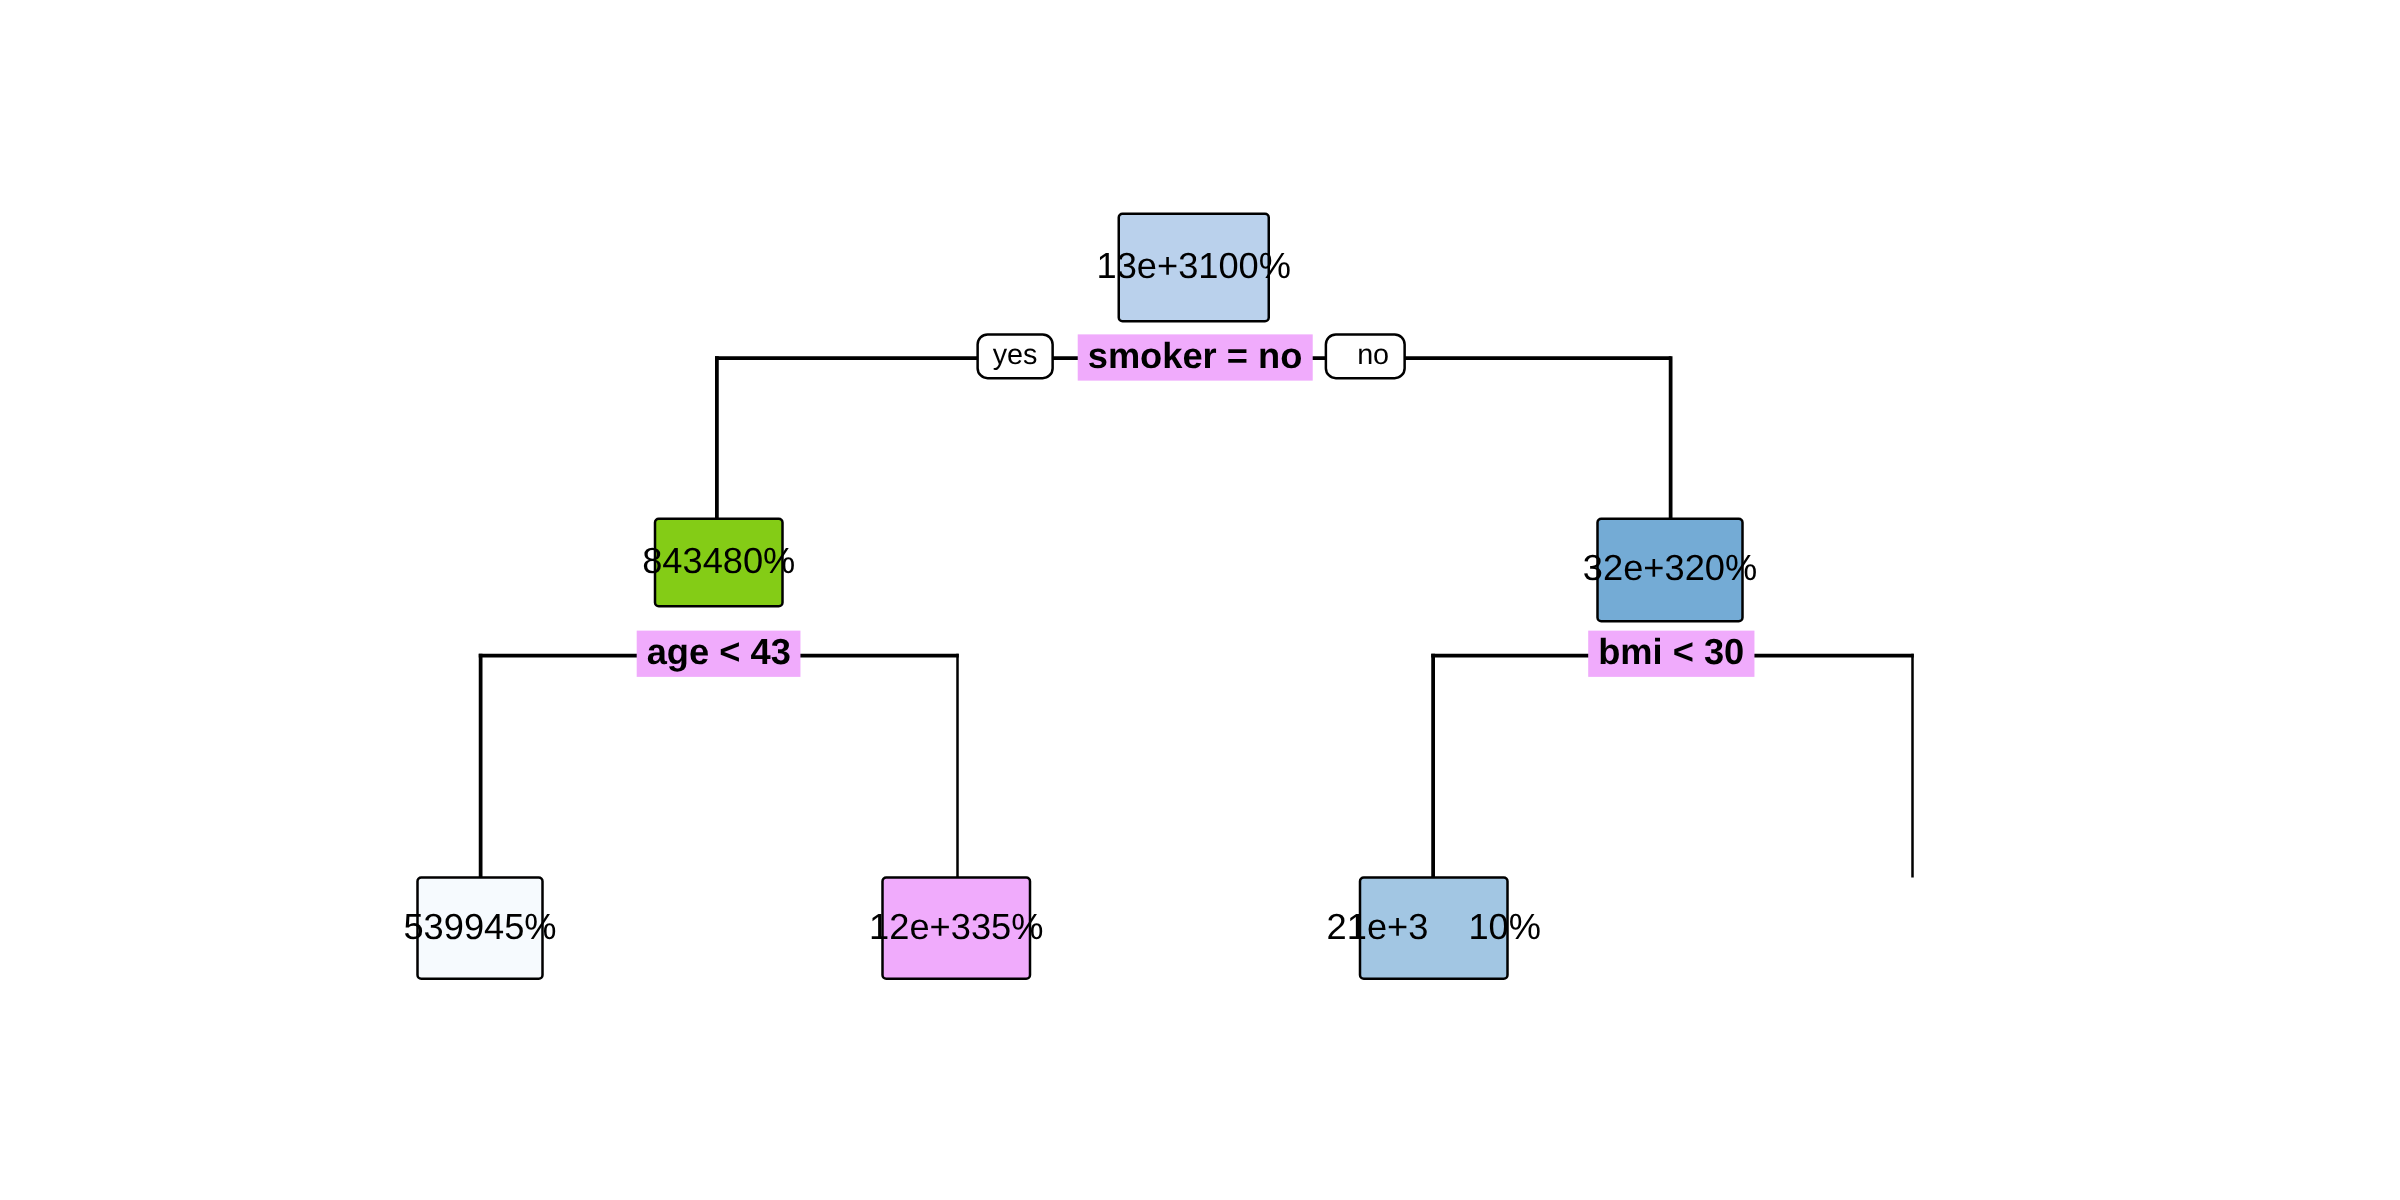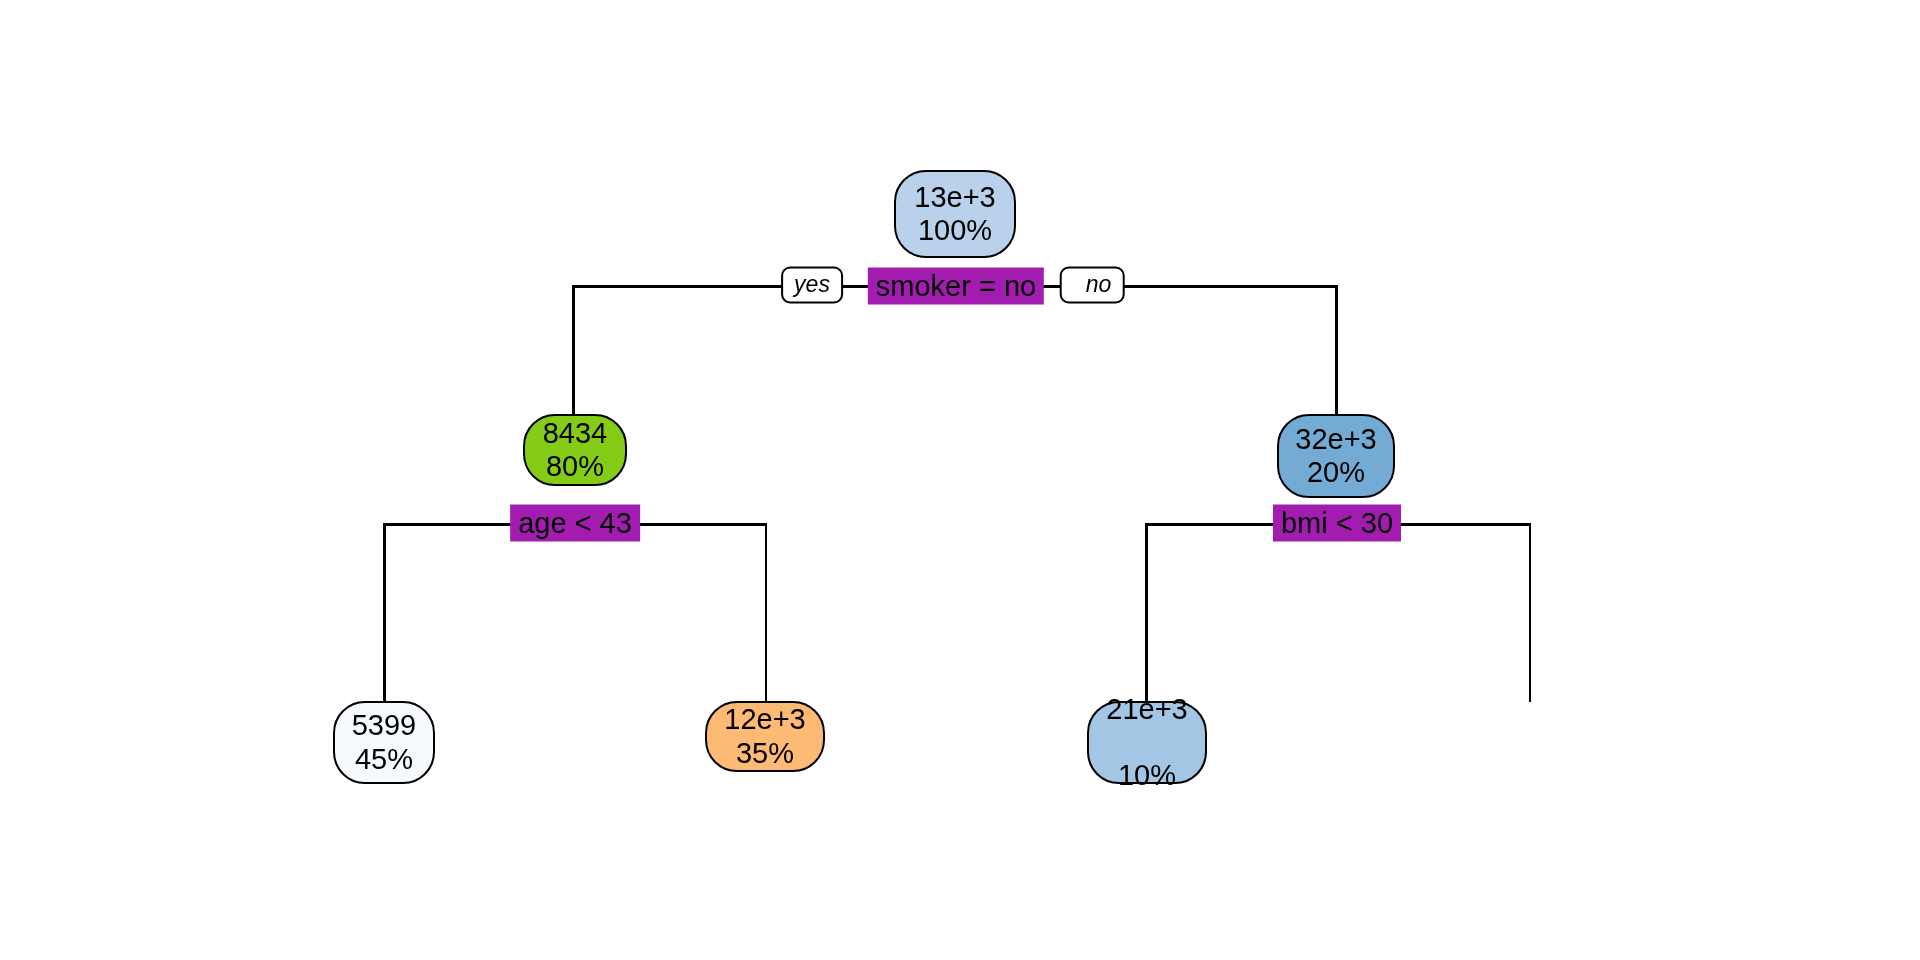--- a/index.html
+++ b/index.html
@@ -14,48 +14,47 @@
   }
   .edge {
     position: absolute;
     background: #000000;
     z-index: 1;
   }
   .node {
     position: absolute;
     box-sizing: border-box;
     border: 2.5px solid #000000;
-    border-radius: 32px;
+    border-radius: 4px;
     display: flex;
-    flex-direction: column;
+    flex-direction: row;
     align-items: center;
     justify-content: center;
     font-size: 29px;
     line-height: 1.15;
     text-align: center;
     z-index: 3;
   }
   .split-label {
     position: absolute;
     transform: translate(-50%, -50%);
-    background: #a21caf;
-    font-weight: normal;
+    background: #f0abfc;
+    font-weight: bold;
     font-size: 29px;
     white-space: nowrap;
     padding: 2px 8px;
     z-index: 2;
   }
   .branch-box {
     position: absolute;
     transform: translate(-50%, -50%);
     box-sizing: border-box;
     background: #ffffff;
     border: 2.5px solid #000000;
     border-radius: 9px;
-    font-style: italic;
     font-size: 23px;
     line-height: 1;
     padding: 4px 11px 6px 11px;
     white-space: nowrap;
     z-index: 2;
   }
 </style>
 </head>
 <body>
 
@@ -93,21 +92,21 @@
   <div class="node" style="left: 1277px; top: 414px; width: 118px; height: 84px; background-color: rgb(116, 171, 213);">
     <span>32e+3</span>
     <span>20%</span>
   </div>
 
   <div class="node" style="left: 333px; top: 701px; width: 102px; height: 83px; background-color: rgb(246, 250, 254);">
     <span>5399</span>
     <span>45%</span>
   </div>
 
-  <div class="node" style="left: 705px; top: 701px; width: 120px; height: 71px; background-color: #fdba74;">
+  <div class="node" style="left: 705px; top: 701px; width: 120px; height: 83px; background-color: #f0abfc;">
     <span>12e+3</span>
     <span>35%</span>
   </div>
 
   <div class="node" style="left: 1087px; top: 701px; width: 120px; height: 83px; background-color: rgb(162, 198, 227); gap: 32px;">
     <span>21e+3</span>
     <span>10%</span>
   </div>
 
 

